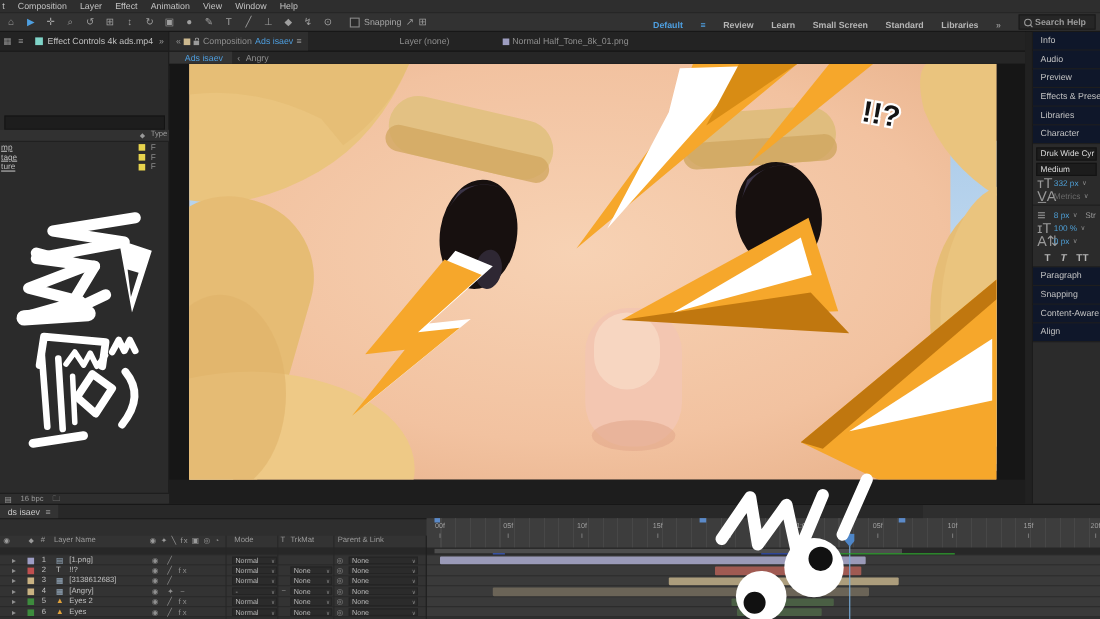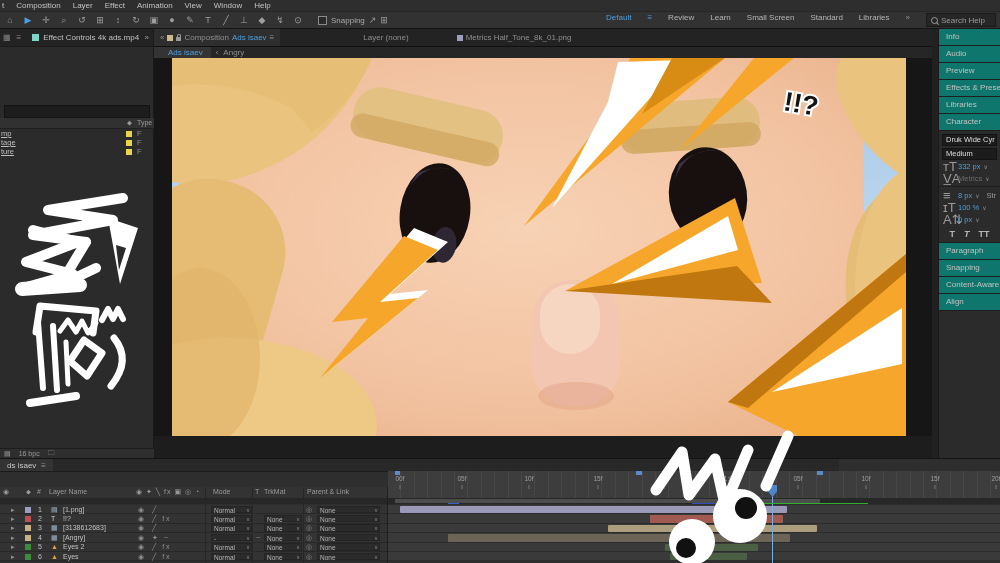--- a/index.html
+++ b/index.html
@@ -10,21 +10,21 @@
   #menubar{left:0;top:0;width:1000px;height:12px;background:#2e2e2e;font-size:8px;line-height:12px;
            display:flex;gap:12px;padding-left:2px;color:#c2c2c2;border-bottom:1px solid #262626;box-sizing:border-box;}
   .menu-item{cursor:default;}
   #toolbar{left:0;top:12px;width:1000px;height:17px;background:#323232;border-bottom:1px solid #161616;
            display:flex;align-items:center;font-size:10px;box-sizing:border-box;}
   #tools{display:flex;gap:6px;padding-left:4px;align-items:center;color:#9f9f9f;}
   .tool{width:12px;text-align:center;font-size:9px;}
   .tool.active{color:#4e9fe0;}
   #snap{display:flex;align-items:center;gap:4px;margin-left:14px;color:#a8a8a8;font-size:8px;}
   .chk{width:7px;height:7px;border:1px solid #8a8a8a;background:#2a2a2a;display:inline-block;}
-  #workspaces{margin-left:auto;display:flex;gap:16px;align-items:flex-start;font-size:8px;color:#b5b5b5;padding-right:4px;}
+  #workspaces{margin-left:auto;display:flex;gap:16px;align-items:flex-end;font-size:8px;color:#b5b5b5;padding-right:4px;font-weight:bold;}
   .ws.active{color:#4e9fe0;}
   #help-search{display:flex;align-items:center;gap:3px;background:#262626;border:1px solid #1a1a1a;
                height:12px;padding:0 4px;color:#9a9a9a;font-size:8px;width:60px;}
   .mag{width:5px;height:5px;border:1px solid #9a9a9a;border-radius:50%;position:relative;display:inline-block;}
   .mag::after{content:"";position:absolute;width:3px;height:1px;background:#9a9a9a;transform:rotate(45deg);left:4px;top:5px;}
   
   #left-panel{left:0;top:29px;width:154px;height:429px;background:#2b2b2b;border-right:1px solid #1a1a1a;box-sizing:border-box;}
   #lp-tabs{height:17px;background:#232323;display:flex;align-items:center;font-size:8px;color:#c0c0c0;border-bottom:1px solid #1b1b1b;}
   .lp-icon{color:#8a8a8a;font-size:8px;margin:0 3px;}
   .teal-sq{width:7px;height:7px;background:#7fd4c8;display:inline-block;margin:0 4px 0 8px;}
@@ -54,21 +54,21 @@
   #comp-toolbar{left:0;top:407px;width:778px;height:22px;background:#2b2b2b;border-top:1px solid #151515;
                 display:flex;align-items:center;gap:7px;font-size:8px;color:#b5b5b5;padding-left:6px;box-sizing:border-box;}
   .ddl{background:#222;border:1px solid #181818;height:13px;display:flex;align-items:center;gap:5px;padding:0 4px;}
   .caret{color:#8a8a8a;font-size:6px;}
   .vicon{color:#9a9a9a;font-size:9px;}
   .colorwheel{width:9px;height:9px;border-radius:50%;background:conic-gradient(#e33,#ee3,#3e3,#3ee,#33e,#e3e,#e33);}
   #tc-box{background:#1d1d1d;border:1px solid #141414;color:#4e9fe0;padding:1px 6px;font-size:8px;}
   
   #right-gap{left:932px;top:29px;width:6px;height:429px;background:#212121;}
   #right-panel{left:938px;top:29px;width:62px;height:429px;background:#2b2b2b;border-left:1px solid #1a1a1a;box-sizing:border-box;overflow:hidden;}
-  .rp-sec{height:16px;line-height:16px;padding-left:7px;font-size:8px;color:#c2c2c2;background:#0f766e;
+  .rp-sec{height:16px;line-height:16px;padding-left:7px;font-size:8px;color:#c2c2c2;background:#0f172a;
           border-bottom:1px solid #1e1e1e;white-space:nowrap;}
   #char-block{background:#2b2b2b;border-bottom:1px solid #1e1e1e;padding:1px 0 3px 0;}
   .rp-field{margin:2px 3px 0 3px;background:#1c1c1c;border:1px solid #131313;color:#ddd;font-size:7.5px;
             height:10px;line-height:10px;padding:0 3px;white-space:nowrap;overflow:hidden;}
   .char-row{display:flex;align-items:center;gap:3px;padding-left:4px;height:12px;font-size:7.5px;white-space:nowrap;}
   .ci{color:#9a9a9a;font-size:13px;width:12px;}
   .cv{color:#4e9fd6;text-align:right;} .cvdim{color:#6a6a6a;}
   .char-div{height:1px;background:#1f1f1f;margin:2px 0;}
   .char-caps{display:flex;gap:9px;justify-content:center;color:#b5b5b5;font-weight:bold;font-size:9px;margin-top:4px;}
   .char-caps .it{font-style:italic;}
@@ -216,21 +216,21 @@
         <span class="dim">«</span>
         <span class="beige-sq"></span>
         <span class="lock"></span>
         <span class="dim">Composition</span>
         <span class="blue">Ads isaev</span>
         <span class="dim">≡</span>
       </div>
       <span class="dim" style="margin-left:83px;">Layer (none)</span>
       <span style="margin-left:48px;display:flex;align-items:center;">
         <span class="lav-sq"></span>
-        <span class="dim">Metrics Half_Tone_8k_01.png</span>
+        <span class="dim">Normal Half_Tone_8k_01.png</span>
       </span>
     </div>
     <div id="breadcrumb">
       <div id="bc-chip">
         <span class="blue">Ads isaev</span>
       </div>
       <span class="dim">‹</span>
       <span class="dim">Angry</span>
     </div>
     <div id="viewer" class="abs">

